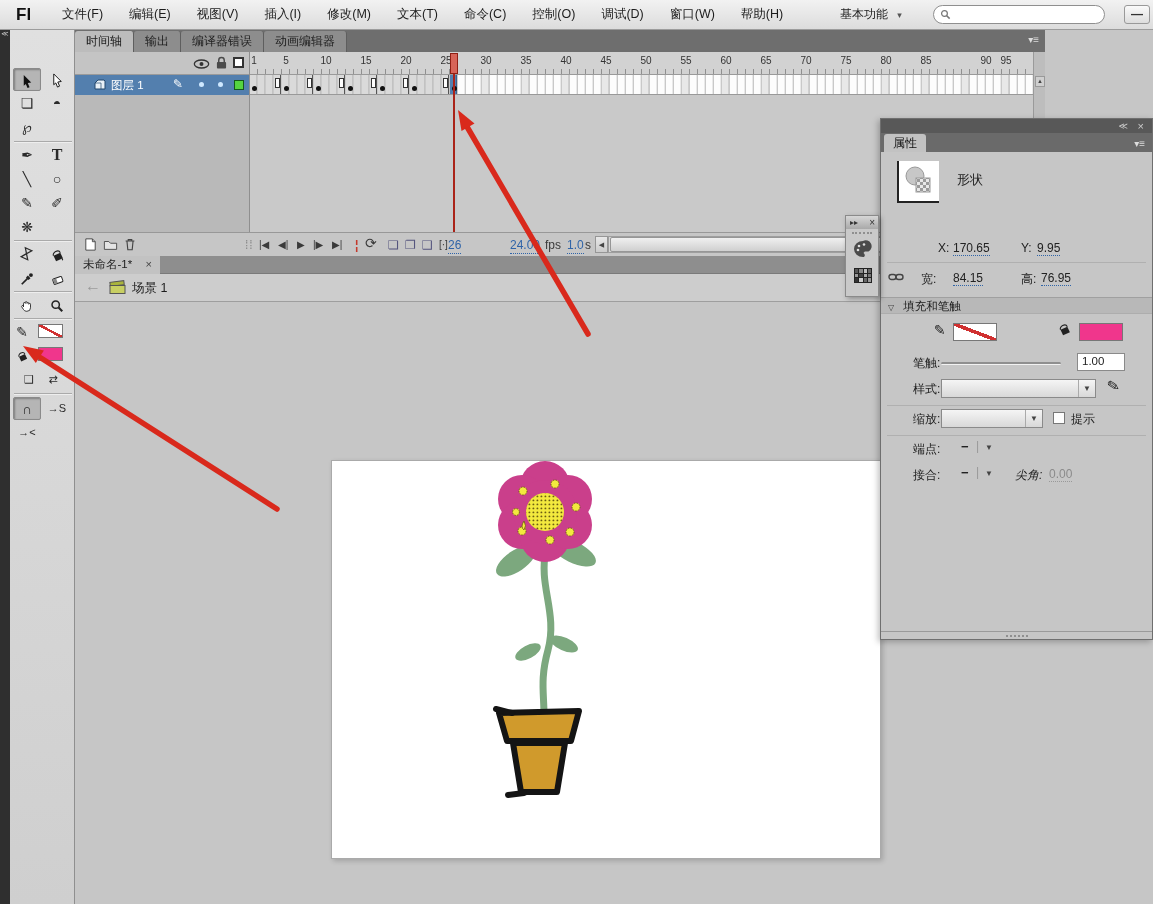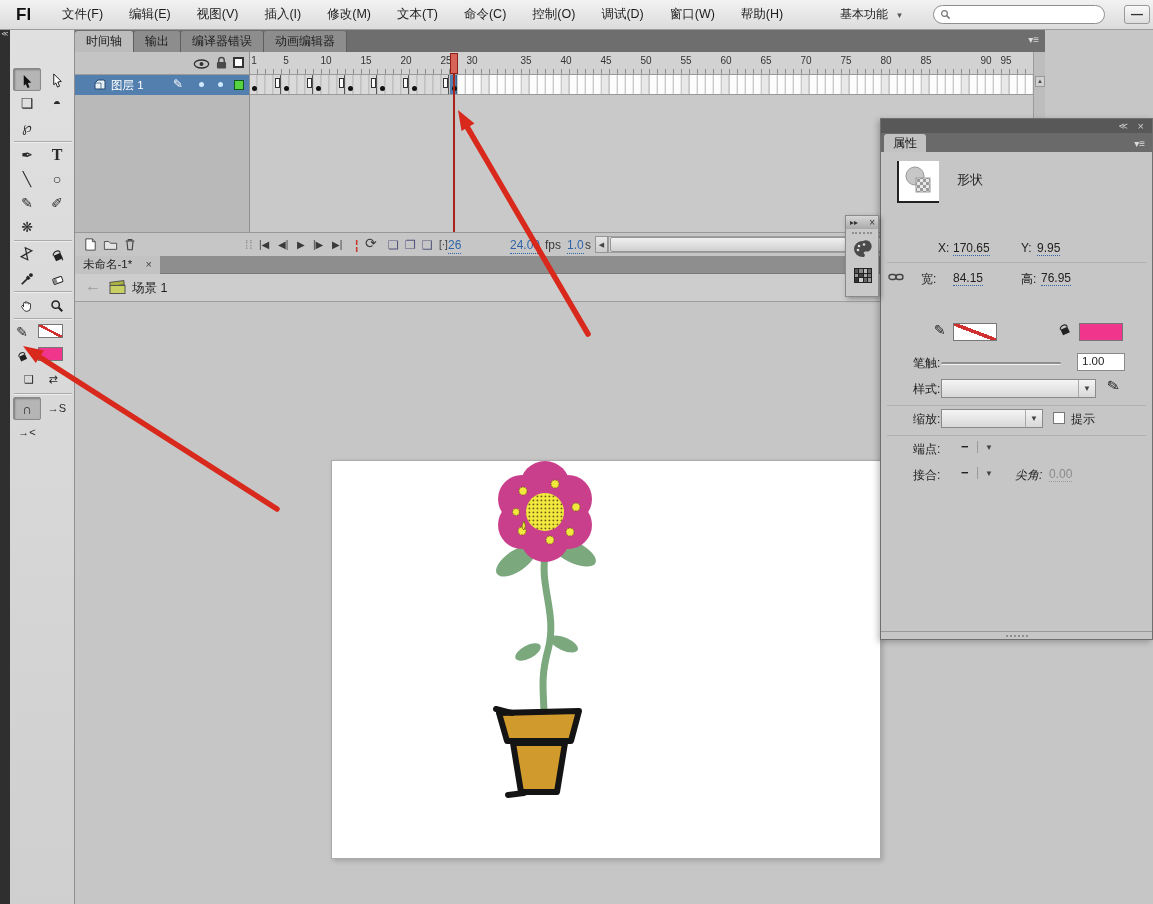--- a/index.html
+++ b/index.html
@@ -278,21 +278,21 @@
         </div>
       </div>
       <div class="frames-pane">
         <div class="ruler" id="ruler">
             <span class="rnum" style="left: -6px;">1</span>
             <span class="rnum" style="left: 26px;">5</span>
             <span class="rnum" style="left: 66px;">10</span>
             <span class="rnum" style="left: 106px;">15</span>
             <span class="rnum" style="left: 146px;">20</span>
             <span class="rnum" style="left: 186px;">25</span>
-            <span class="rnum" style="left: 212px;">30</span>
+            <span class="rnum" style="left: 226px;">30</span>
             <span class="rnum" style="left: 266px;">35</span>
             <span class="rnum" style="left: 306px;">40</span>
             <span class="rnum" style="left: 346px;">45</span>
             <span class="rnum" style="left: 386px;">50</span>
             <span class="rnum" style="left: 426px;">55</span>
             <span class="rnum" style="left: 466px;">60</span>
             <span class="rnum" style="left: 506px;">65</span>
             <span class="rnum" style="left: 546px;">70</span>
             <span class="rnum" style="left: 586px;">75</span>
             <span class="rnum" style="left: 626px;">80</span>
@@ -682,20 +682,24 @@
     <div class="rowline" style="top:143px;"></div>
     <svg class="a" style="left:7px;top:153px;" width="16" height="10" viewBox="0 0 16 10">
       <rect x="1" y="2.5" width="7" height="5" rx="2.5" fill="none" stroke="#444" stroke-width="1.4"></rect>
       <rect x="8" y="2.5" width="7" height="5" rx="2.5" fill="none" stroke="#444" stroke-width="1.4"></rect>
       </svg>
     <span class="plabel" style="left:40px;top:152px;">宽:</span>
     <span class="plabel hot" style="left:72px;top:152px;">84.15</span>
     <span class="plabel" style="left:140px;top:152px;">高:</span>
     <span class="plabel hot" style="left:160px;top:152px;">76.95</span>
 
+    <div class="sect" style="top:178px;">
+      <span class="tri">▽</span>
+      <span>填充和笔触</span>
+    </div>
     <span class="plabel" style="left:53px;top:203px;font-size:14px;">✎</span>
     <div class="swatch nostroke" style="left:72px;top:204px;width:44px;height:18px;"></div>
     <svg class="a" style="left:176px;top:203px;" width="15" height="15" viewBox="0 0 16 16">
       <g transform="rotate(-25 8 8)">
           <rect x="4" y="6.5" width="8" height="6.5" fill="#222"></rect>
       <path d="M4 6.5 a4 3.2 0 0 1 8 0" fill="none" stroke="#222" stroke-width="1.2"></path>
         </g>
       </svg>
     <div class="swatch" style="left:198px;top:204px;width:44px;height:18px;background:#f0368c;"></div>
 

